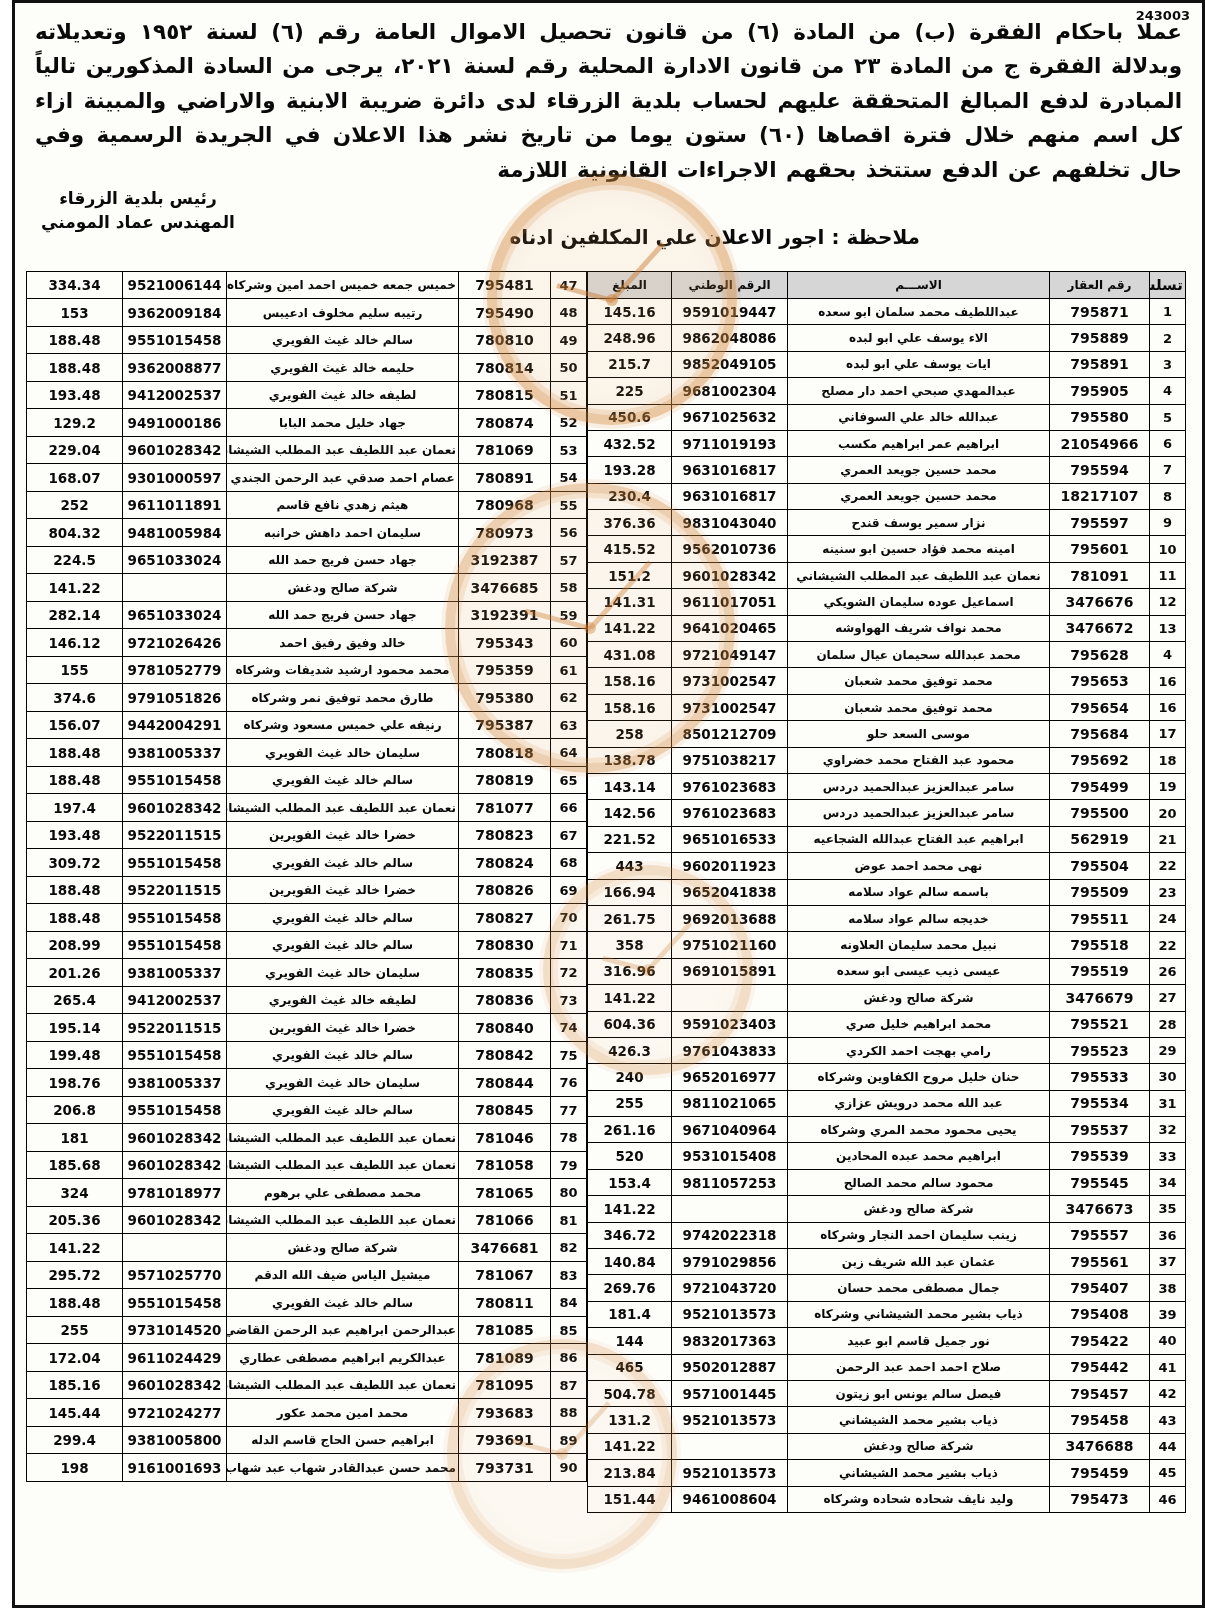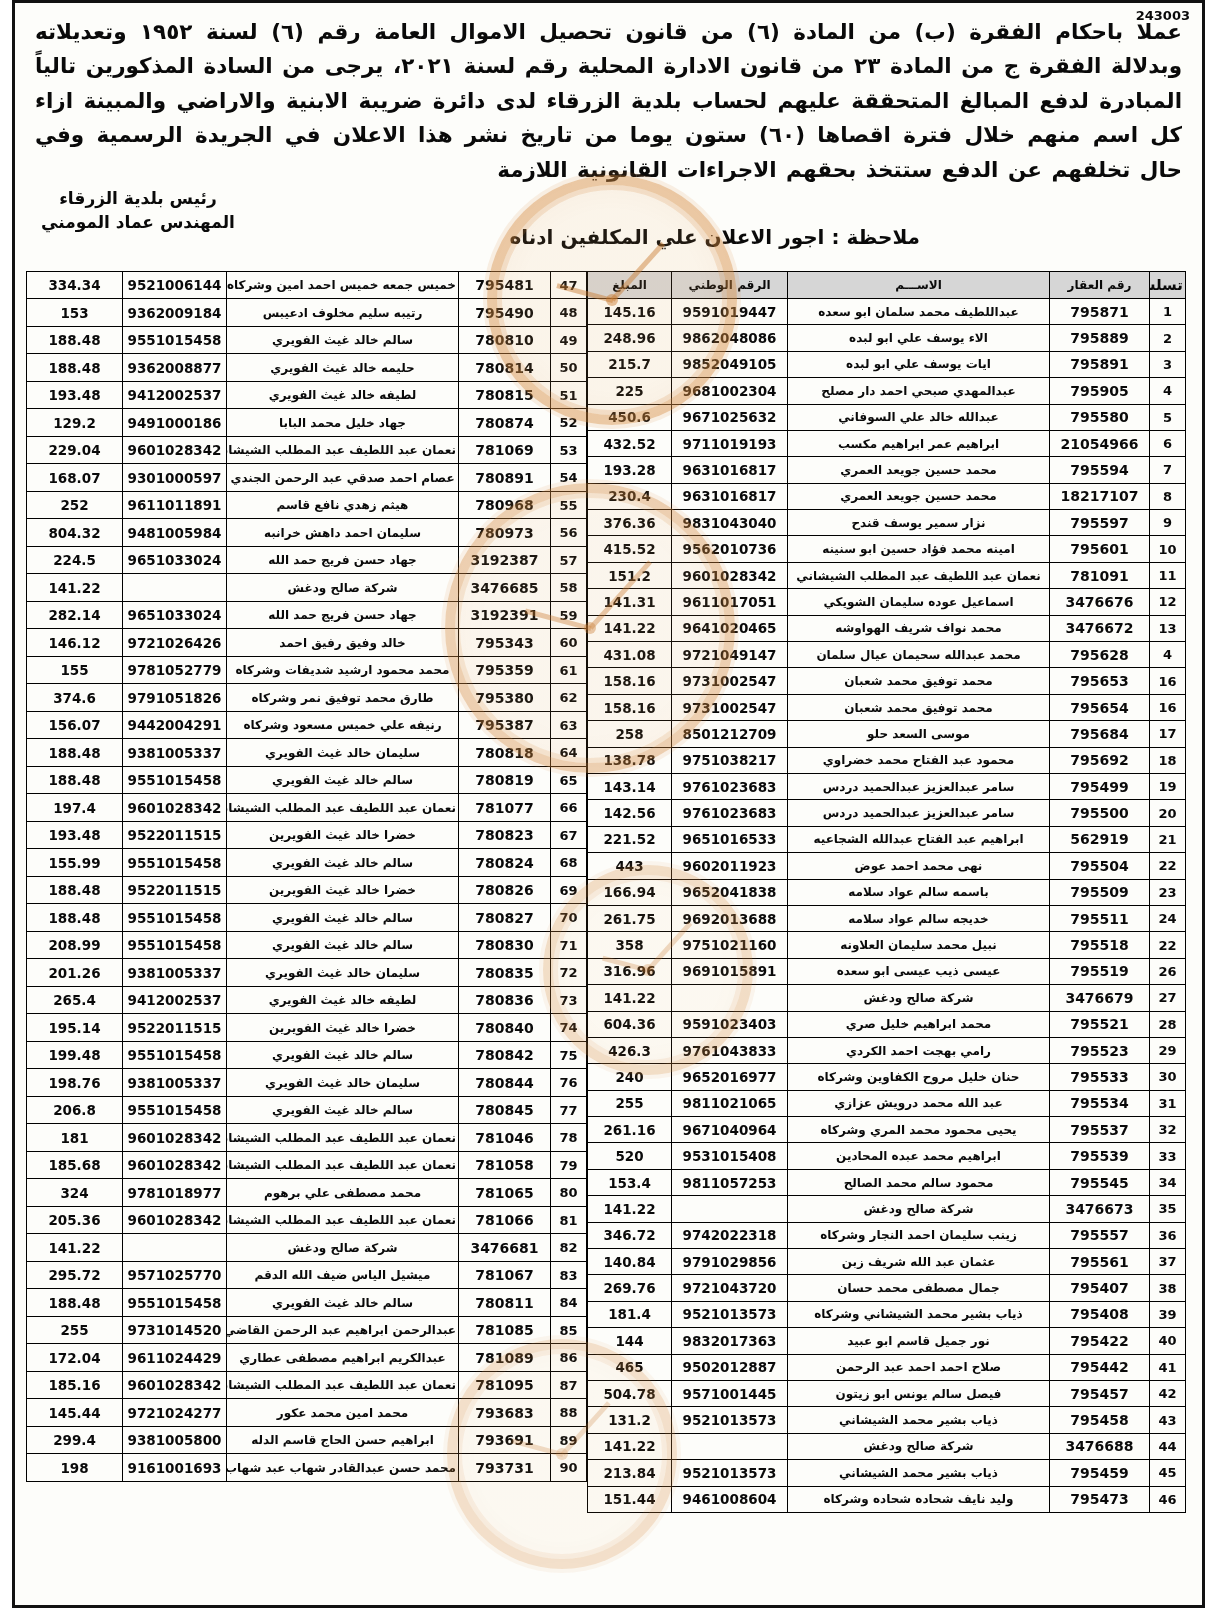--- a/index.html
+++ b/index.html
@@ -563,21 +563,21 @@
             <td>780823</td>
             <td>خضرا خالد غيث الفويرين</td>
             <td>9522011515</td>
             <td>193.48</td>
           </tr>
           <tr>
             <td>68</td>
             <td>780824</td>
             <td>سالم خالد غيث الفويري</td>
             <td>9551015458</td>
-            <td>155.99</td>
+            <td>309.72</td>
           </tr>
           <tr>
             <td>69</td>
             <td>780826</td>
             <td>خضرا خالد غيث الفويرين</td>
             <td>9522011515</td>
             <td>188.48</td>
           </tr>
           <tr>
             <td>70</td>

